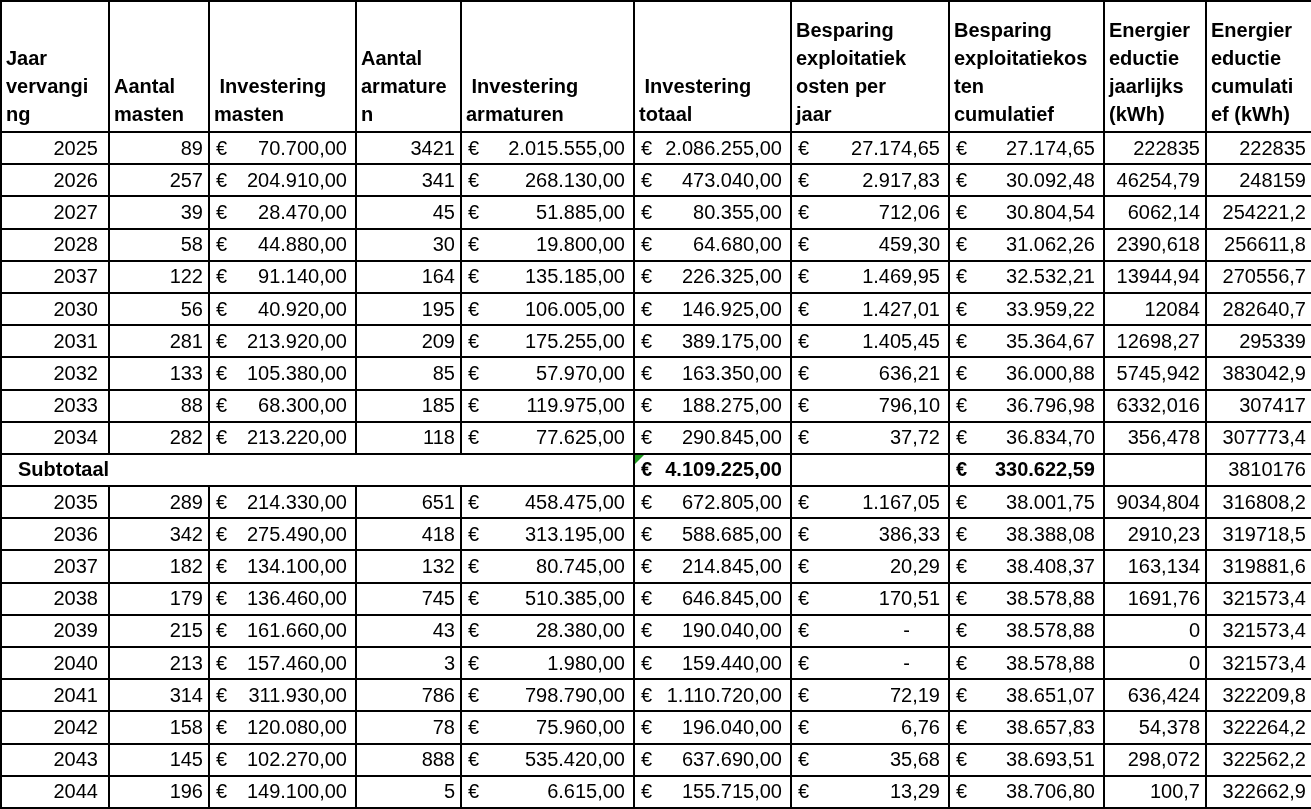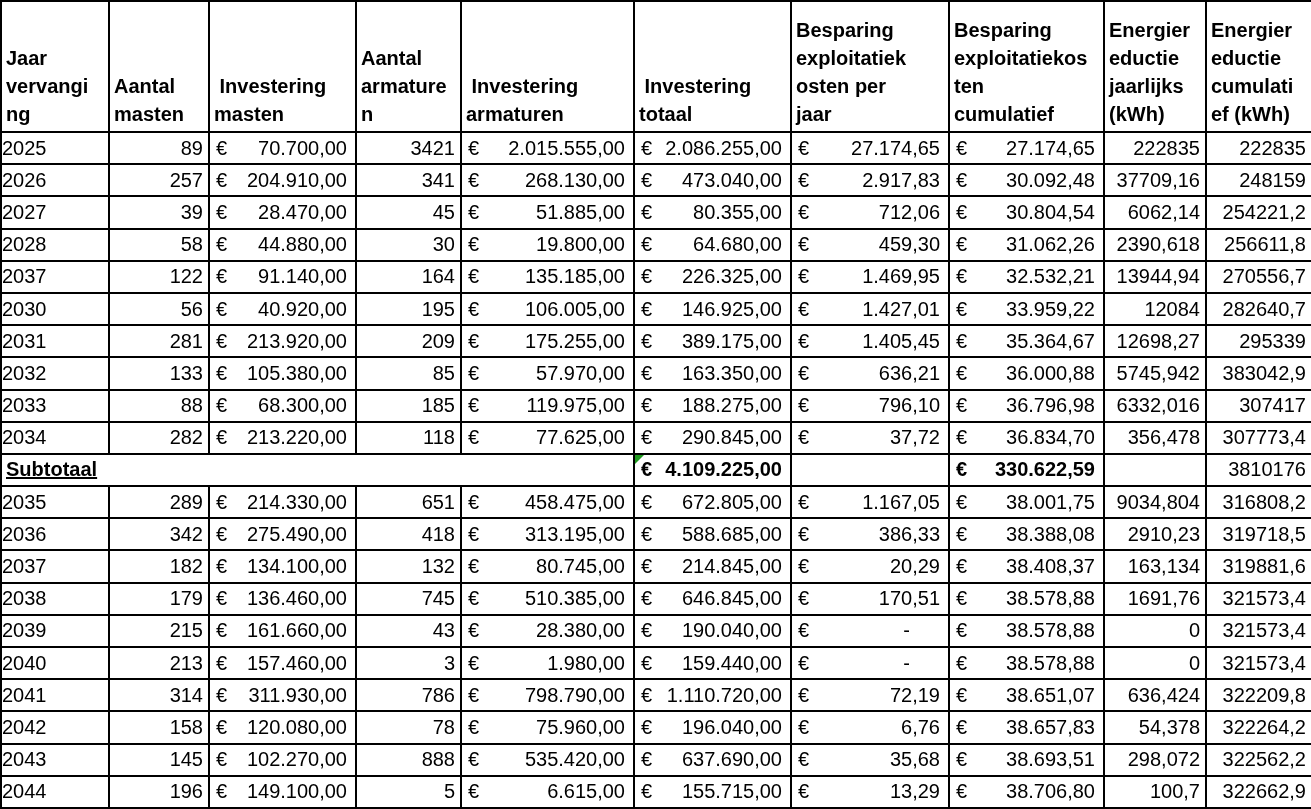--- a/index.html
+++ b/index.html
@@ -26,22 +26,22 @@
   .sheet th {
     font-weight: bold;
     text-align: left;
     vertical-align: bottom;
     white-space: pre-wrap;
     line-height: 28px;
     padding: 8px 2px 3px 4px;
   }
   .sheet tbody td { height: 32px; white-space: nowrap; vertical-align: middle; }
   td.num  { text-align: right; padding-right: 5px; }
-  td.year { text-align: left; padding-right: 10px; }
-  td.lbl  { font-weight: bold; text-align: left; padding-left: 4px; text-decoration: underline; }
+  td.year { text-align: right; padding-right: 10px; }
+  td.lbl  { font-weight: bold; text-align: left; padding-left: 16px; }
   td.euro { padding: 0; }
   td.euro .wrap {
     display: flex;
     justify-content: space-between;
     align-items: baseline;
     padding: 0 8px 0 6px;
   }
   td.euro .dash { margin-right: 30px; }
   td.bold, td.bold span { font-weight: bold; }
   td.flagged { position: relative; }
@@ -168,21 +168,21 @@
             <span class="sym">€</span>
             <span class="val">2.917,83</span>
           </div>
         </td>
         <td class="euro">
           <div class="wrap">
             <span class="sym">€</span>
             <span class="val">30.092,48</span>
           </div>
         </td>
-        <td class="num">37709,16</td>
+        <td class="num">46254,79</td>
         <td class="num">248159</td>
       </tr>
       <tr>
         <td class="year">2027</td>
         <td class="num">39</td>
         <td class="euro">
           <div class="wrap">
             <span class="sym">€</span>
             <span class="val">28.470,00</span>
           </div>

